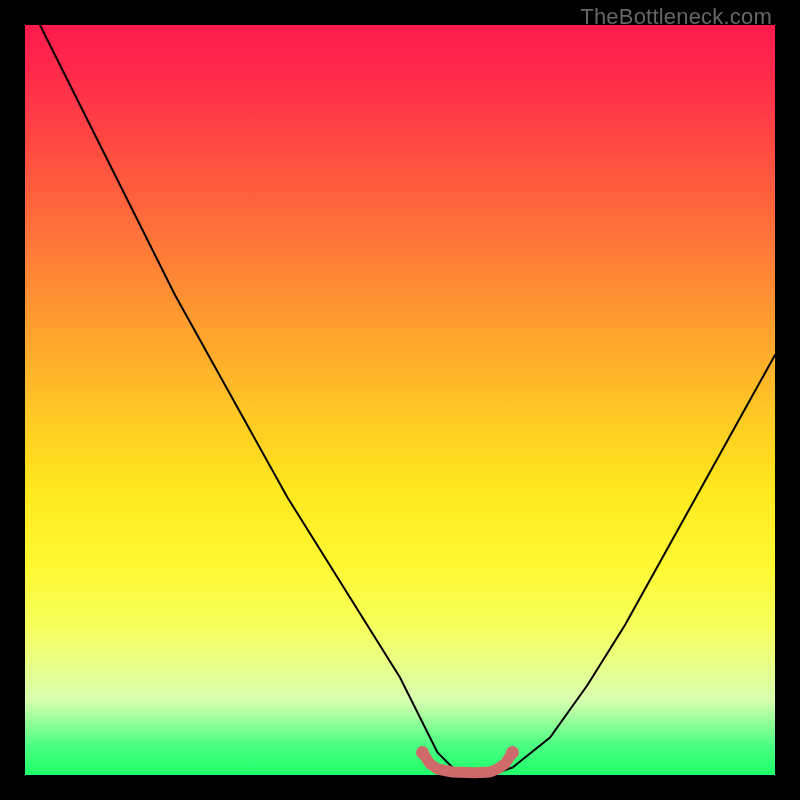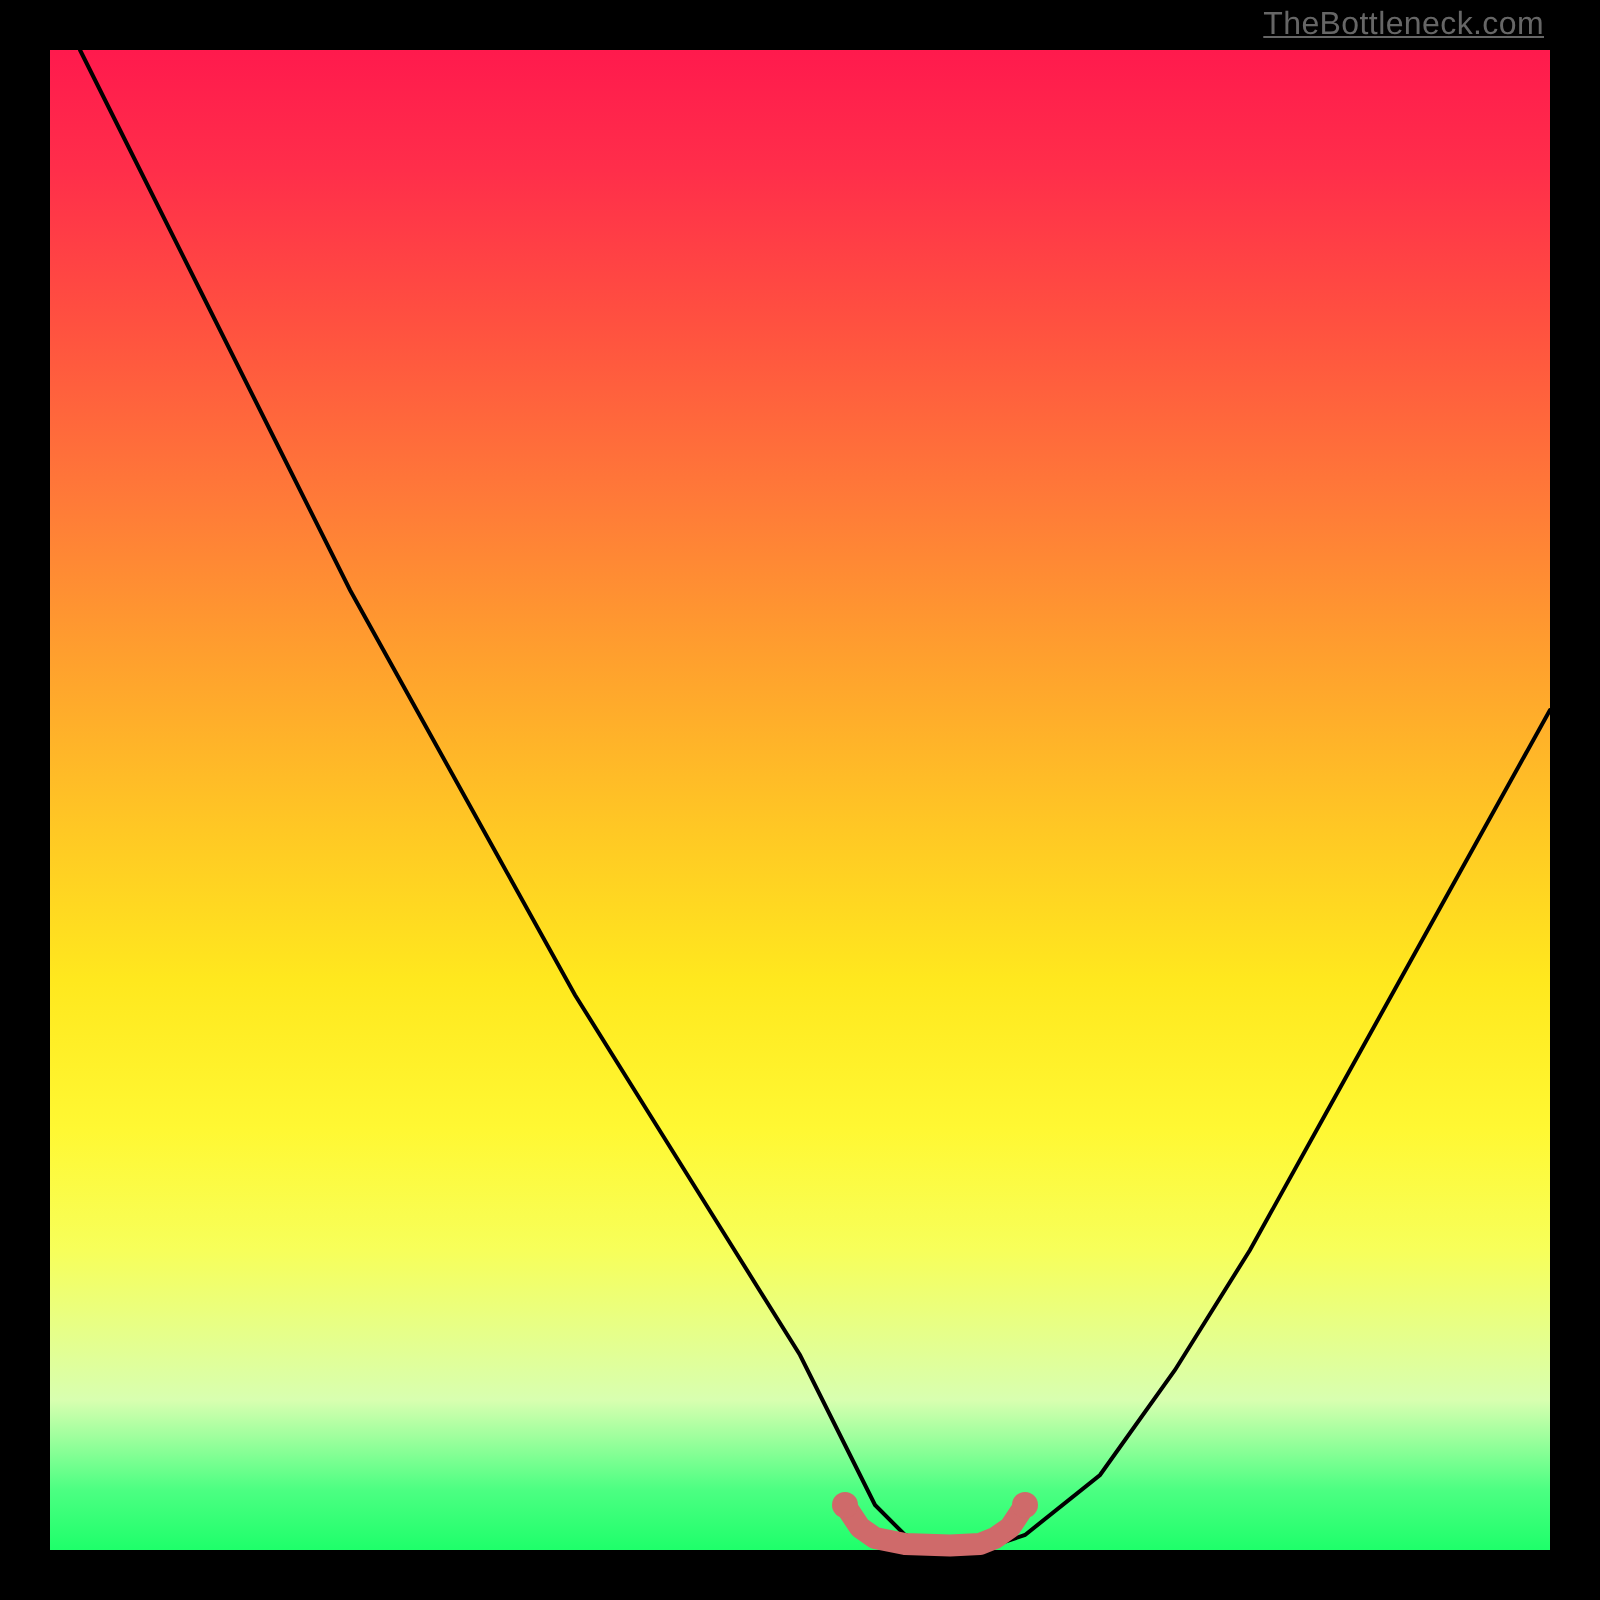--- a/index.html
+++ b/index.html
@@ -38,24 +38,23 @@
       #d8ffb0 90%,
       #4cff82 96%,
       #1eff6a 100%
     );
   }
   .watermark {
     position: absolute;
     top: 4px;
     right: 28px;
     color: #666666;
-    font-size: 16px;
+    font-size: 22px;
     letter-spacing: 0.2px;
     font-weight: 400;
-    text-decoration: underline;
   }
   svg.curve {
     position: absolute;
     left: 0;
     top: 0;
     width: 750px;
     height: 750px;
     overflow: visible;
   }
 </style>

